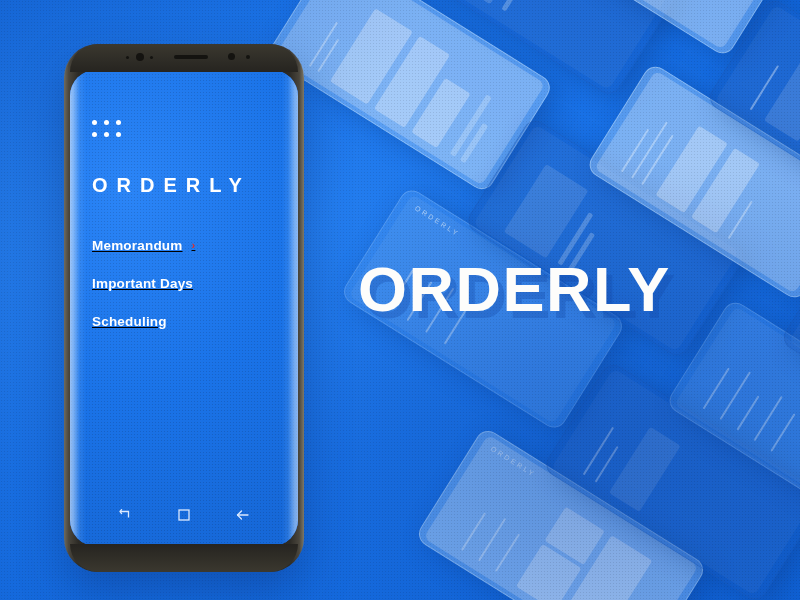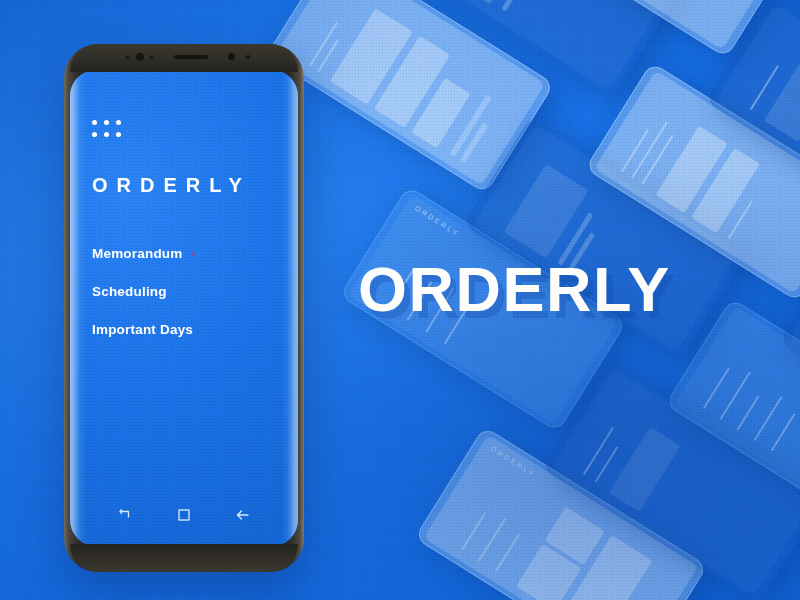--- a/index.html
+++ b/index.html
@@ -218,22 +218,23 @@
     position: absolute;
     left: 22px; top: 104px;
     color: #ffffff;
     font-size: 20px;
     font-weight: bold;
     letter-spacing: 9px;
     z-index: 6;
   }
   .menu {
     position: absolute;
-    left: 22px; top: 164px; right: 18px;
+    left: 22px; top: 156px; right: 18px;
     z-index: 6;
+    text-decoration: underline;
   }
   .menu-item {
     display: flex;
     align-items: center;
     gap: 9px;
     height: 38px;
     color: #ffffff;
     font-size: 13.5px;
     font-weight: bold;
     letter-spacing: 0.2px;
@@ -405,24 +406,24 @@
       </div>
 
       <div class="phone-title">ORDERLY</div>
 
       <div class="menu">
         <div class="menu-item">
           <span>Memorandum</span>
           <span class="menu-badge">›</span>
         </div>
         <div class="menu-item">
+          <span>Important Days</span>
+        </div>
+        <div class="menu-item">
           <span>Scheduling</span>
-        </div>
-        <div class="menu-item">
-          <span>Important Days</span>
         </div>
       </div>
 
       <div class="navbar">
         <div class="nav-btn">
           <svg width="14" height="14" viewBox="0 0 14 14" fill="none" stroke="#dbe9ff" stroke-width="1.3">
             <path d="M2 3.5 H10.5 V9.5"></path>
             <path d="M3.6 5.6 L2 3.5 L3.6 1.6" stroke-linecap="round" stroke-linejoin="round"></path>
           </svg>
         </div>

